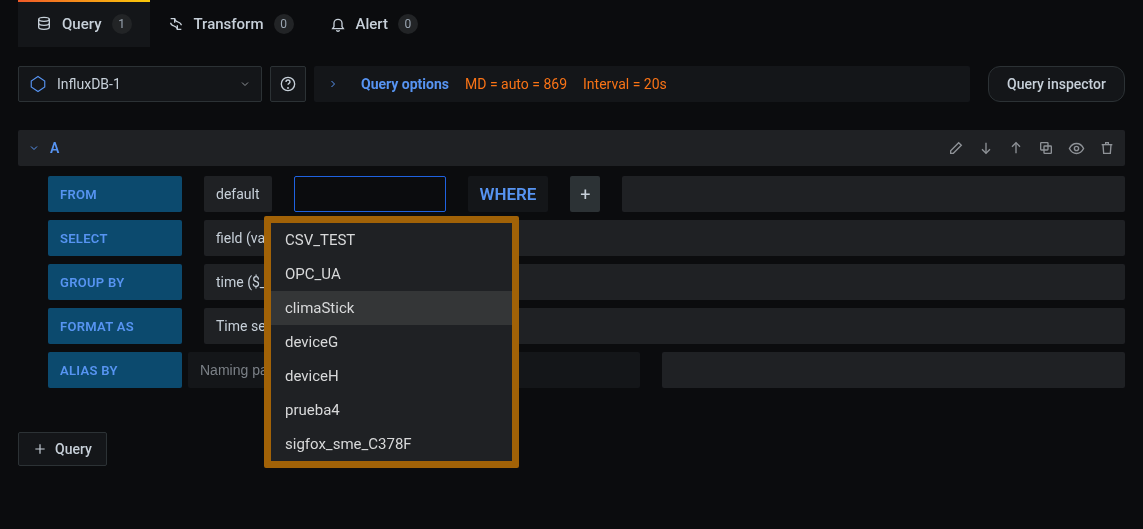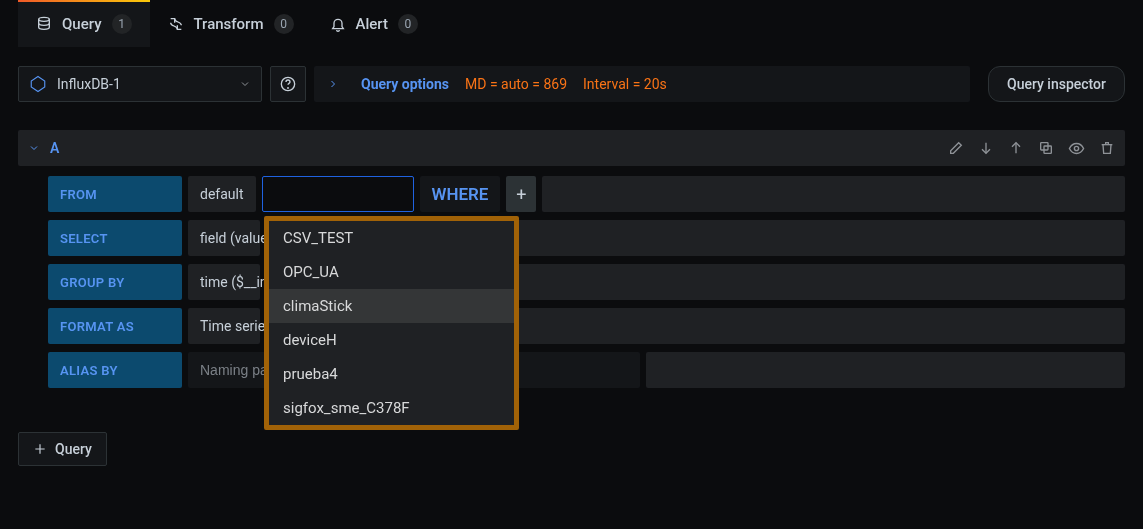--- a/index.html
+++ b/index.html
@@ -144,20 +144,21 @@
   .seg {
     background: #1f2124;
     color: #c7d0d9;
     display:flex; align-items:center;
     padding: 0 12px;
     height: 36px;
     border-radius: 2px;
     cursor: pointer;
     font-size: 14px;
     white-space: nowrap;
+    margin-left: 16px;
   }
   .seg.kw2 { color:#5794f2; font-weight:600; background:#141619; font-size:17px; }
   .seg.plus { background:#2c3235; width:30px; justify-content:center; padding:0; font-size:18px; color:#c7d0d9; }
   .seg.input-seg {
     background: #0b0c0e;
     border: 1px solid #1f62e0;
     width: 152px;
     padding: 0 8px;
   }
   .seg.input-seg input {
@@ -177,21 +178,21 @@
   }
   .alias-input input {
     background:transparent; border:none; outline:none; color:#c7d0d9; width:100%; font-size:14px;
   }
   .alias-input input::placeholder { color:#7b8087; }
 
   
   .dropdown {
     position: absolute;
     background: #1f2124;
-    border: 5px solid #a16207;
+    border: 7px solid #a16207;
     width: 255px;
     max-height: 280px;
     overflow: hidden;
     z-index: 10;
     border-radius: 2px;
   }
   .dropdown .scroll {
     max-height: 280px;
     overflow-y: auto;
   }
@@ -393,20 +394,21 @@
         <input type="text" placeholder="Naming pattern" style="">
       </div>
       <div class="seg fill"></div>
     </div>
 
     <div class="dropdown" id="dd" style="left:246px; top:40px;">
       <div class="scroll" id="dd-scroll">
           <div class="item">CSV_TEST</div>
           <div class="item">OPC_UA</div>
           <div class="item hover">climaStick</div>
+          <div class="item">deviceG</div>
           <div class="item">deviceH</div>
           <div class="item">prueba4</div>
           <div class="item">sigfox_sme_C378F</div>
         </div>
     </div>
   </div>
 </div>
 
 
 <div class="add-query">

